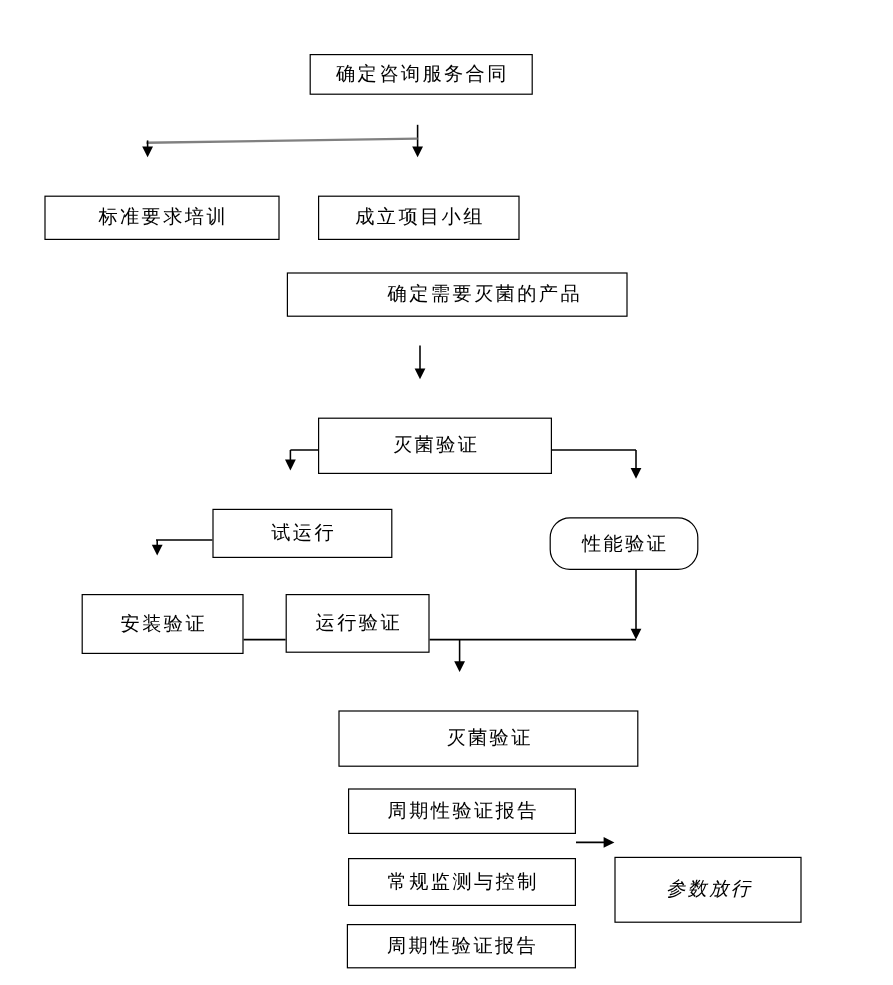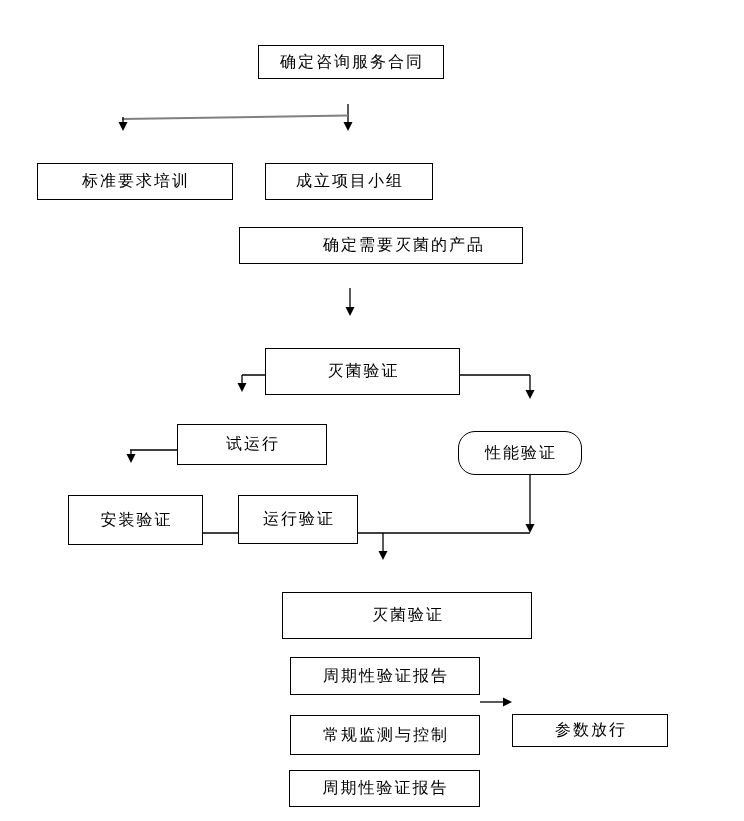--- a/index.html
+++ b/index.html
@@ -140,17 +140,17 @@
   <div class="node" style="left:68px;  top:463px; width:135px; height:50px;">安装验证</div>
 
   <div class="node" style="left:238px; top:463px; width:120px; height:49px;font-family:Liberation Serif, serif;">运行验证</div>
 
   <div class="node" style="left:282px; top:560px; width:250px; height:47px;">灭菌验证</div>
 
   <div class="node" style="left:290px; top:625px; width:190px; height:38px;">周期性验证报告</div>
 
   <div class="node" style="left:290px; top:683px; width:190px; height:40px;">常规监测与控制</div>
 
-  <div class="node" style="left:512px; top:682px; width:156px; height:33px;">参数放行</div>
+  <div class="node" style="left:512px; top:682px; width:156px; height:55px;font-style:italic;">参数放行</div>
 
   <div class="node" style="left:289px; top:738px; width:191px; height:37px;">周期性验证报告</div>
 
 </div>
 
 </body></html>

